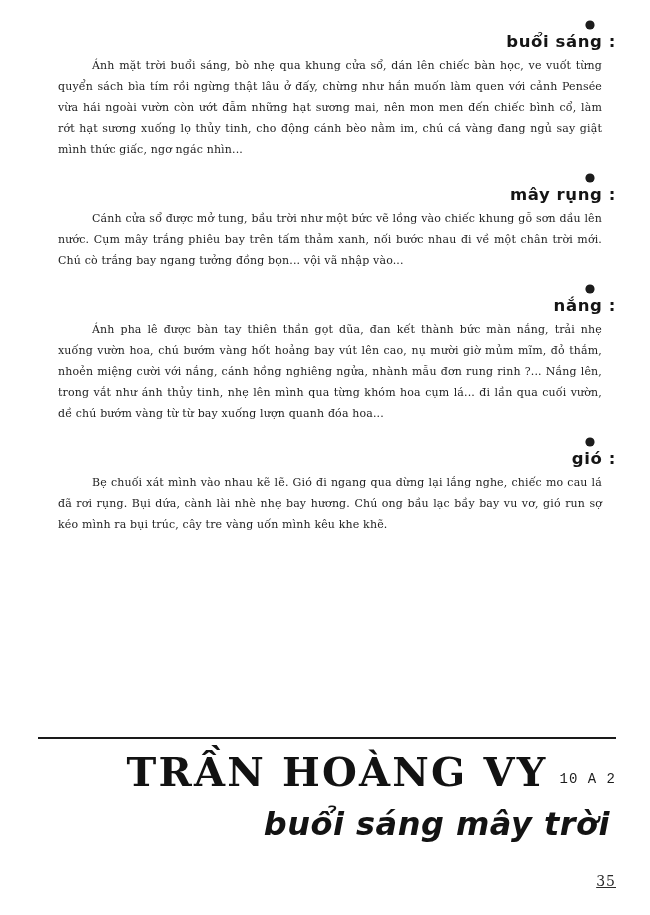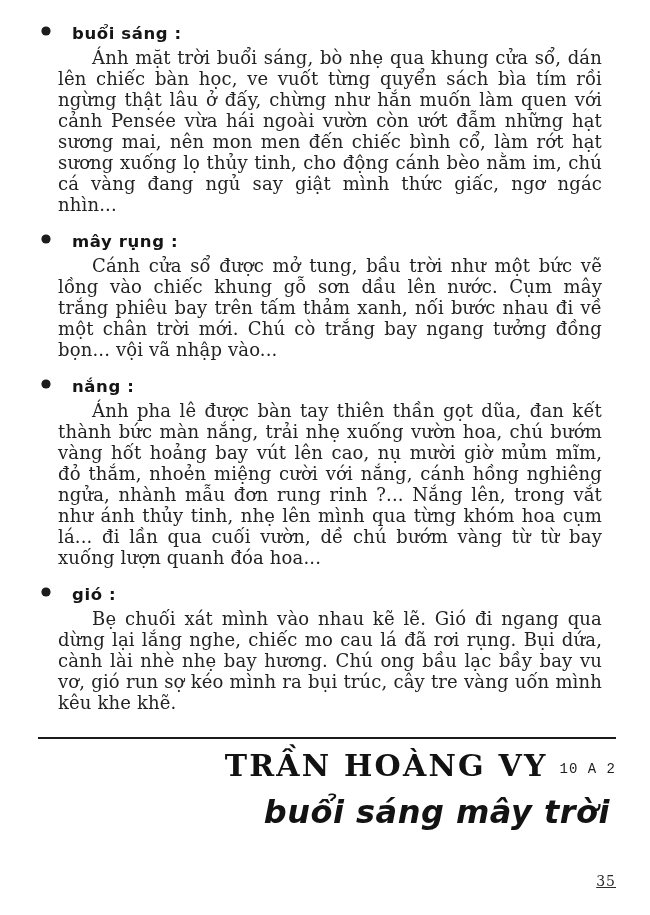--- a/index.html
+++ b/index.html
@@ -28,23 +28,24 @@
     top: 24px;
     width: 578px;
   }
 
   
   .section {
     margin-bottom: 17px;
   }
   .sec-head {
     display: flex;
-    align-items: center;
+    align-items: flex-end;
     margin-left: 4px;
     margin-bottom: 4px;
+    flex-direction: column;
   }
   .bullet {
     width: 8px;
     height: 8px;
     border-radius: 50%;
     background: #1d1d1d;
     display: inline-block;
     margin-right: 22px;
     position: relative;
     top: -3px;
@@ -54,21 +55,21 @@
   .sec-title {
     font-family: "DejaVu Sans", sans-serif;
     font-weight: bold;
     font-size: 16.5px;
     letter-spacing: 0.6px;
     color: #151515;
   }
   .sec-body p {
     margin: 0 0 1px 0;
     font-family: "DejaVu Serif", serif;
-    font-size: 18px;
+    font-size: 11px;
     line-height: 21px;
     text-align: justify;
     color: #232323;
     letter-spacing: 0.15px;
   }
   .sec-body p.indent {
     text-indent: 34px;
   }
   .sec-body {
     padding-left: 20px;
@@ -93,21 +94,21 @@
     padding-right: 4px;
   }
   .author-line {
     display: flex;
     justify-content: flex-end;
     align-items: baseline;
   }
   .author {
     font-family: "DejaVu Serif", serif;
     font-weight: bold;
-    font-size: 30px;
+    font-size: 40px;
     letter-spacing: 2.2px;
     color: #121212;
   }
   .class {
     font-family: Liberation Mono, monospace;
     font-size: 14px;
     letter-spacing: 1px;
     margin-left: 12px;
     color: #1d1d1d;
     position: relative;

